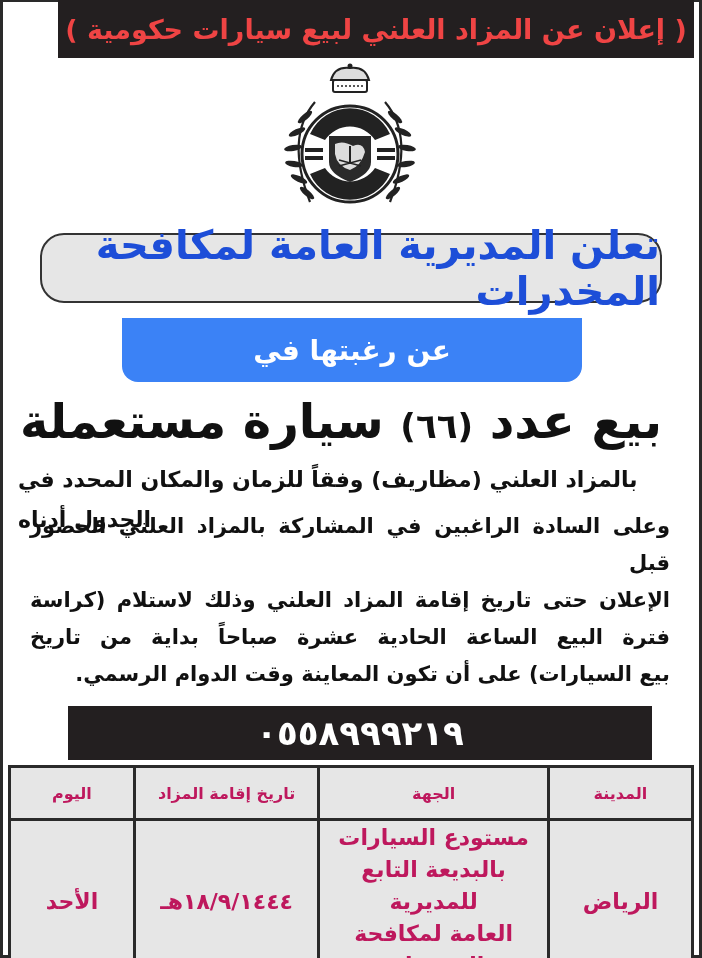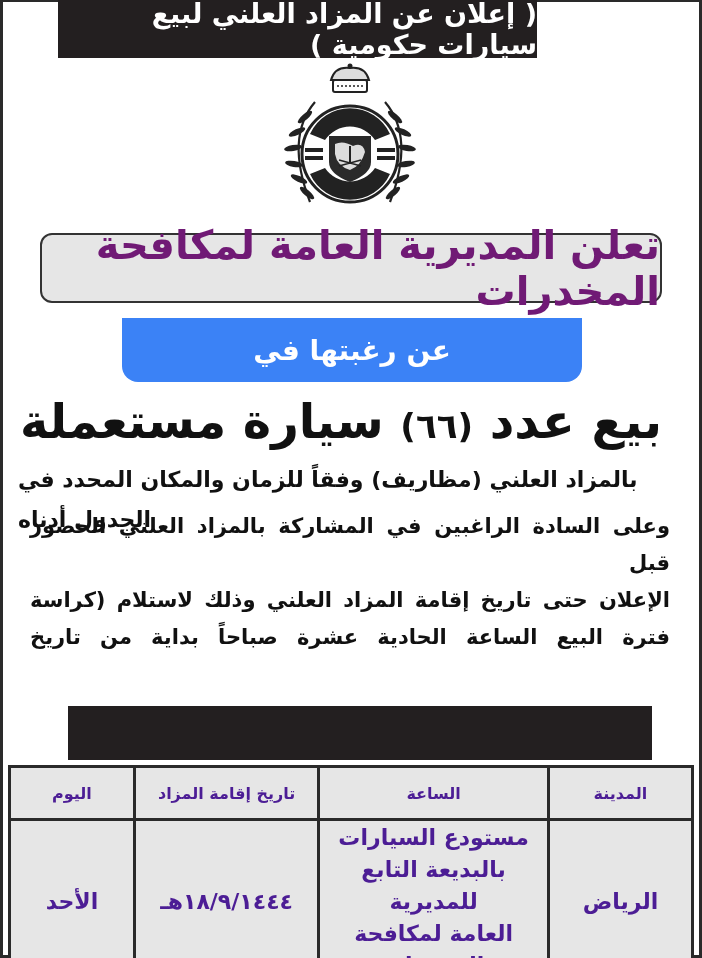--- a/index.html
+++ b/index.html
@@ -6,32 +6,32 @@
   body {
     width: 702px; height: 958px; background: #ffffff;
     font-family: "DejaVu Sans", sans-serif; color: #111;
     position: relative; overflow: hidden;
   }
   .frame {
     position: absolute; left: 0; top: 0; width: 702px; height: 958px;
     box-sizing: border-box; border: 3px solid #2a2a2a; border-top-width: 2px;
   }
   .top-banner {
-    position: absolute; left: 58px; top: 0; width: 479px; height: 58px;
-    background: #231f20; color: #ffffff; display: flex; align-items: center; justify-content: center;
+    position: absolute; left: 58px; top: 0; width: 636px; height: 58px;
+    background: #231f20; color: #ef4444; display: flex; align-items: center; justify-content: center;
     font-weight: bold; font-size: 27px; direction: rtl;
   }
   .logo {
     position: absolute; left: 275px; top: 62px; width: 150px; height: 160px;
   }
   .org-box {
     position: absolute; left: 40px; top: 233px; width: 622px; height: 70px;
-    box-sizing: border-box; border: 2px solid #333; border-radius: 12px;
+    box-sizing: border-box; border: 2px solid #333; border-radius: 24px;
     background: #e6e6e6; display: flex; align-items: center; justify-content: center;
-    direction: rtl; font-weight: bold; font-size: 40px; color: #701a75;
+    direction: rtl; font-weight: bold; font-size: 40px; color: #1d4ed8;
   }
   .tab {
     position: absolute; left: 122px; top: 318px; width: 460px; height: 64px;
     background: #3b82f6; border-radius: 0 0 16px 16px; color: #fff;
     display: flex; align-items: center; justify-content: center;
     direction: rtl; font-weight: bold; font-size: 28px;
   }
   .headline {
     position: absolute; left: 20px; top: 388px; width: 662px; height: 66px;
     text-align: left; direction: rtl; font-weight: bold; font-size: 48px; line-height: 66px;
@@ -51,21 +51,21 @@
     position: absolute; left: 68px; top: 706px; width: 584px; height: 54px;
     background: #231f20; color: #fff; display: flex; align-items: center; justify-content: center;
     direction: rtl; font-weight: bold; font-size: 26px; gap: 10px;
   }
   .phone-bar .num { font-size: 34px; letter-spacing: 2px; }
   table.auction {
     position: absolute; left: 8px; top: 765px; width: 686px; height: 185px;
     border-collapse: collapse; direction: rtl; background: #e6e6e6;
   }
   table.auction th, table.auction td {
-    border: 3px solid #2a2a2a; text-align: center; font-weight: bold; color: #4c1d95;
+    border: 3px solid #2a2a2a; text-align: center; font-weight: bold; color: #be185d;
   }
   table.auction th { height: 48px; font-size: 16px; }
   table.auction td { font-size: 22px; line-height: 32px; }
   .col-city { width: 144px; }
   .col-entity { width: 234px; }
   .col-date { width: 183px; border-radius: 7px; }
   .col-day { width: 125px; }
 </style>
 </head>
 <body>
@@ -135,30 +135,32 @@
 </div>
 
 <div class="subline">
   <span>بالمزاد العلني (مظاريف) وفقاً للزمان والمكان المحدد في الجدول أدناه</span>
 </div>
 
 <div class="para">
   <p>وعلى السادة الراغبين في المشاركة بالمزاد العلني الحضور قبل</p>
   <p>الإعلان حتى تاريخ إقامة المزاد العلني وذلك لاستلام (كراسة</p>
   <p>فترة البيع الساعة الحادية عشرة صباحاً بداية من تاريخ</p>
+  <p class="last">بيع السيارات) على أن تكون المعاينة وقت الدوام الرسمي.</p>
 </div>
 
 <div class="phone-bar">
+  <span class="num">٠٥٥٨٩٩٩٢١٩</span>
 </div>
 
 <table class="auction">
   <thead>
     <tr>
       <th class="col-city">المدينة</th>
-      <th class="col-entity">الساعة</th>
+      <th class="col-entity">الجهة</th>
       <th class="col-date">تاريخ إقامة المزاد</th>
       <th class="col-day">اليوم</th>
     </tr>
   </thead>
   <tbody>
     <tr>
       <td>الرياض</td>
       <td>
         <div>مستودع السيارات</div>
         <div>بالبديعة التابع للمديرية</div>

